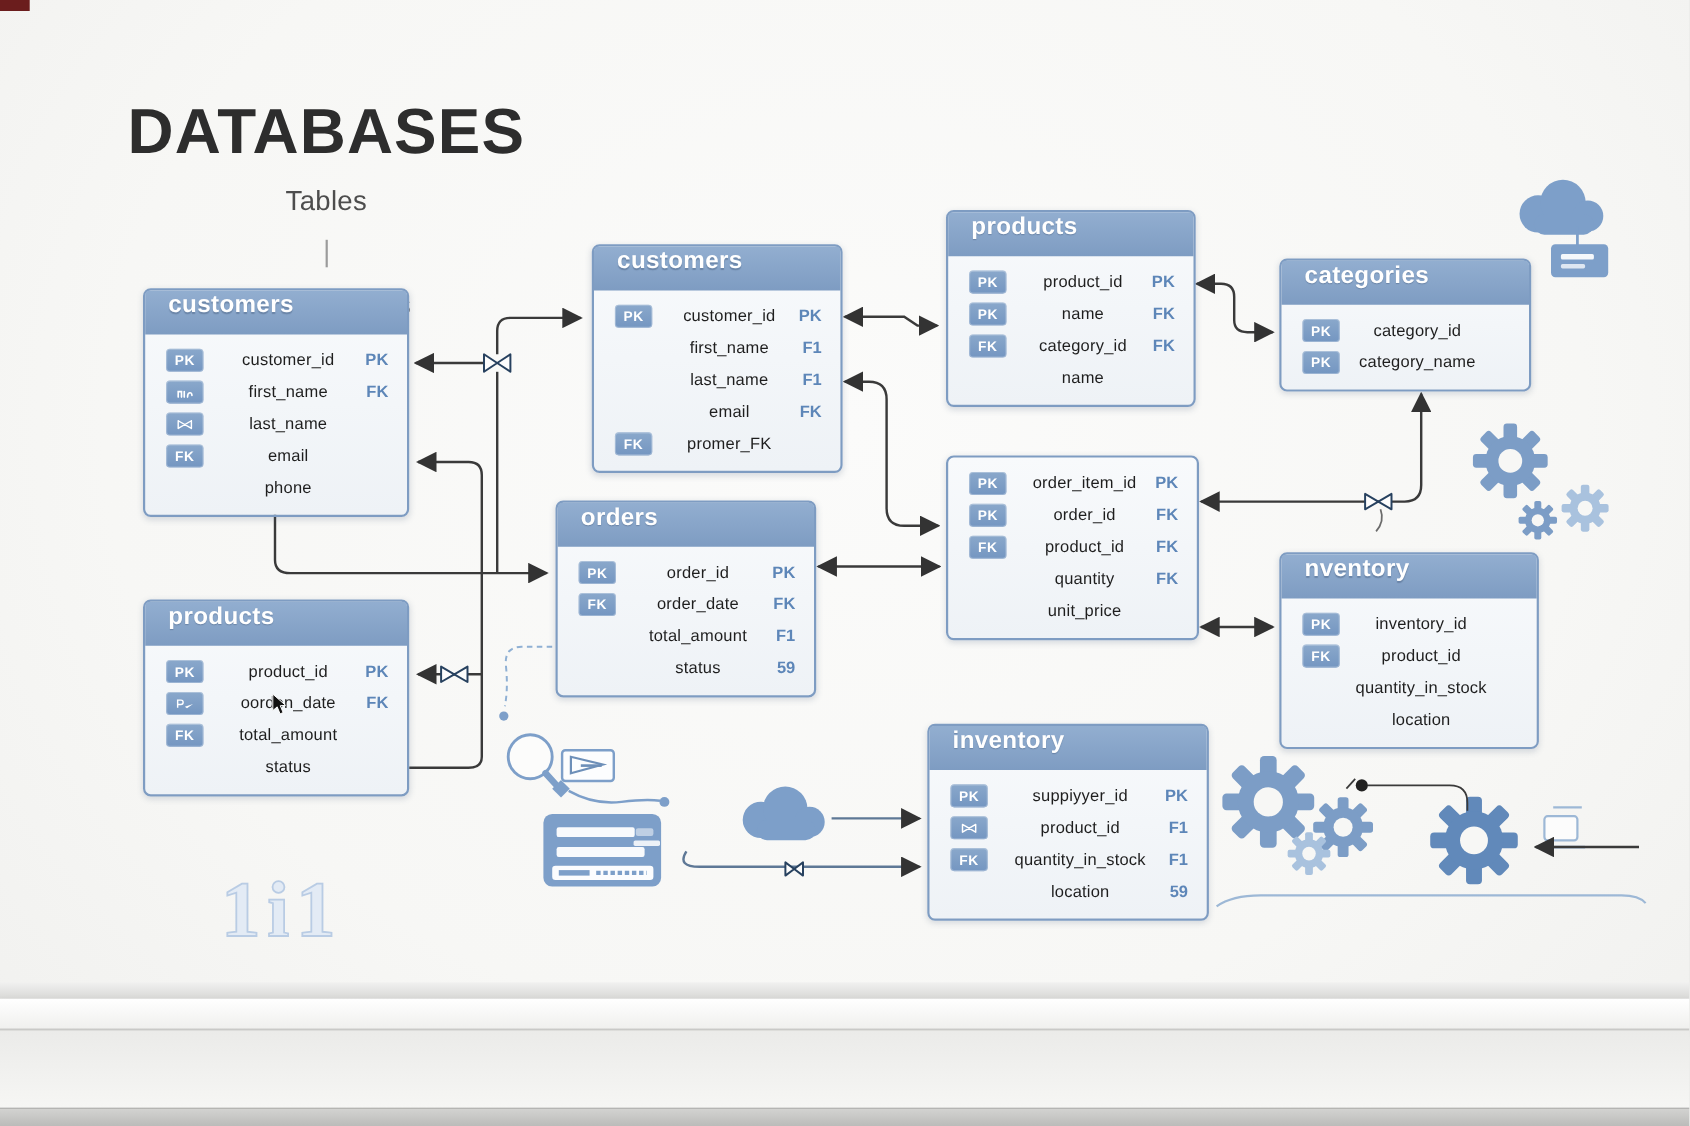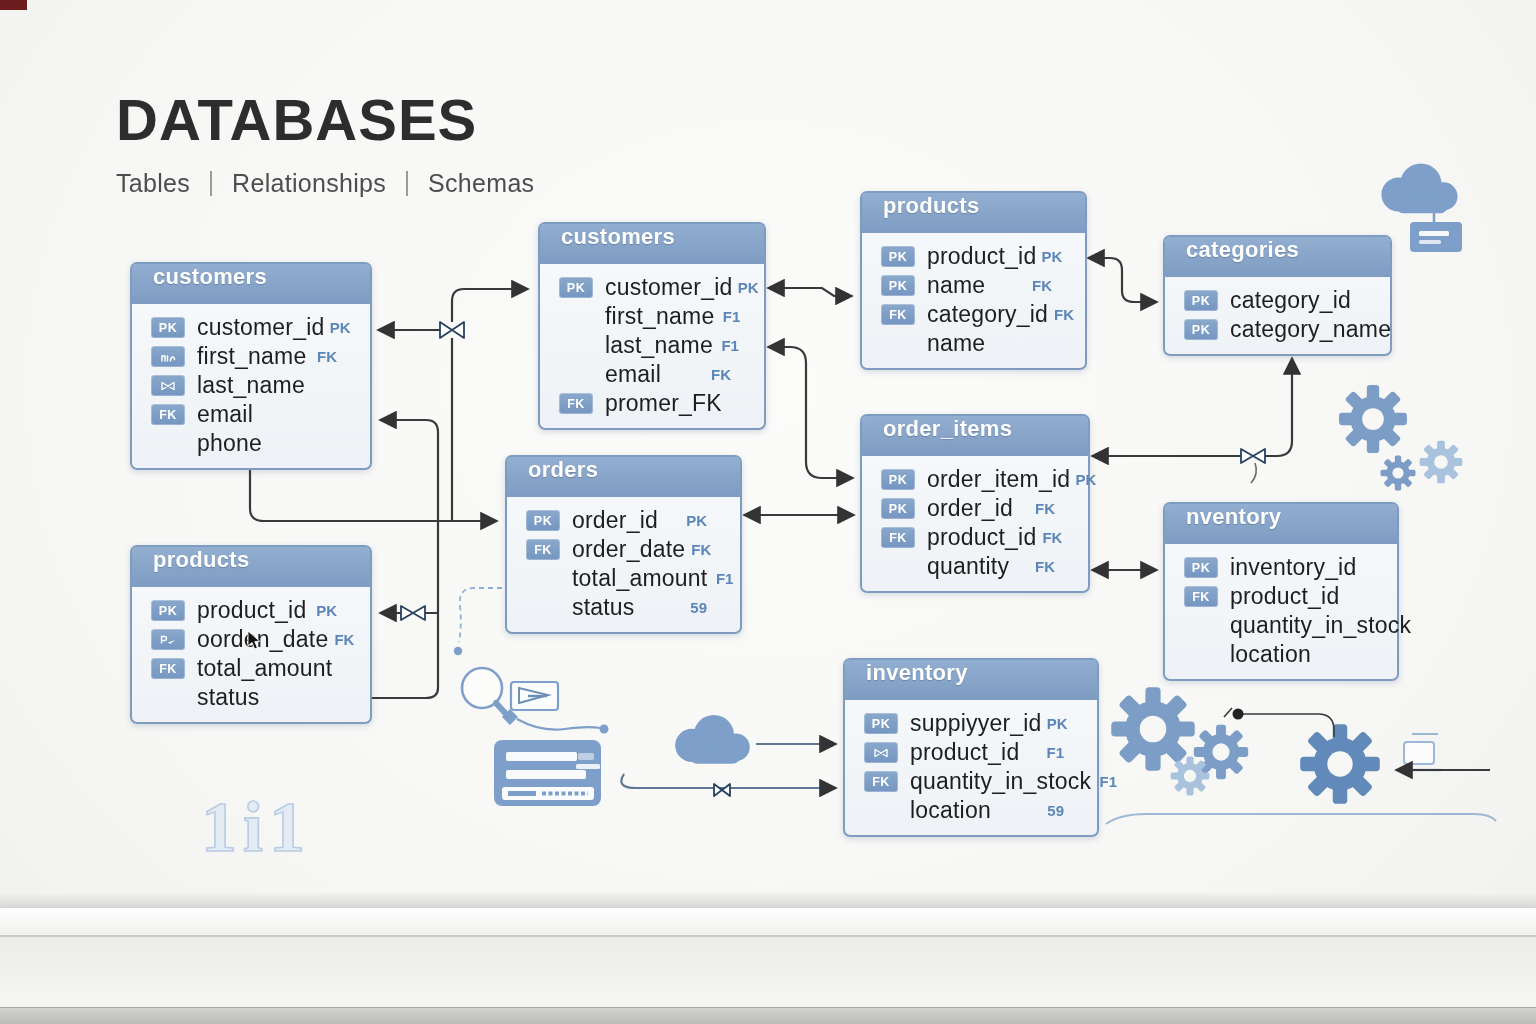--- a/index.html
+++ b/index.html
@@ -3,40 +3,40 @@
 <meta charset="utf-8">
 <style>
   html,body{margin:0;padding:0;background:#e9e9e7;}
   .stage{position:relative;width:1536px;height:1024px;overflow:hidden;
     font-family:"Liberation Sans","DejaVu Sans",sans-serif;
     background:radial-gradient(ellipse at 50% 38%, #fbfbfa 0%, #f7f7f5 62%, #f0f0ee 100%);}
   .corner-mark{position:absolute;left:0;top:0;width:27px;height:10px;background:#6b1d1d;}
   
   .hdr{position:absolute;left:116px;top:90px;}
   .hdr h1{margin:0;font-size:58px;font-weight:bold;color:#2d2d2d;letter-spacing:1px;line-height:1.05;}
-  .subtitle{margin-top:18px;display:flex;align-items:center;gap:20px;font-size:25px;color:#4d4d4d;letter-spacing:.3px;}
+  .subtitle{margin-top:18px;display:flex;align-items:center;gap:20px;font-size:25px;color:#4d4d4d;letter-spacing:.3px;flex-direction:column;}
   .subtitle .divider{width:2px;height:25px;background:#9b9b9b;}
   
   svg.layer{position:absolute;left:0;top:0;pointer-events:none;}
   
   .db-table{position:absolute;border:2px solid #7e9cc2;border-radius:7px;
     background:linear-gradient(#f8fafc,#eef2f6);
     box-shadow:0 2px 6px rgba(70,90,120,.20);}
   .th{height:40px;background:linear-gradient(#92aed0,#7e9cc2);border-radius:4px 4px 0 0;
     display:flex;align-items:flex-start;padding-left:21px;}
   .tt{color:#fff;font-size:22px;font-weight:bold;letter-spacing:.3px;text-shadow:0 1px 1px rgba(40,60,90,.3);}
   .tb{padding:9px 0 10px;}
-  .row{height:29px;display:flex;align-items:center;padding:0 33px 0 19px;}
+  .row{height:29px;display:flex;align-items:center;padding:0 17px 0 19px;}
   .badge{display:inline-flex;align-items:center;justify-content:center;width:34px;height:21px;
     border-radius:3.5px;background:linear-gradient(#8aa8cb,#7496c1);color:#fff;font-weight:bold;
     font-size:12.5px;letter-spacing:.5px;margin-right:12px;flex:0 0 34px;
     box-shadow:inset 0 0 0 1px rgba(255,255,255,.28);}
   .badge.empty{background:transparent;box-shadow:none;}
   .badge svg{width:18px;height:12px;}
-  .fname{flex:1;font-size:23px;color:#1e1e1e;letter-spacing:.2px;}
+  .fname{flex:1;font-size:15px;color:#1e1e1e;letter-spacing:.2px;text-align:center;}
   .fkey{font-size:15px;font-weight:bold;color:#5d86b8;min-width:26px;text-align:right;}
   
   .deco-text{position:absolute;left:201px;top:786px;font-size:72px;font-weight:bold;
     letter-spacing:6px;color:#e3ebf5;-webkit-text-stroke:1.6px #b9cce4;font-family:"Liberation Serif","DejaVu Serif",serif;}
   
   .cursor{position:absolute;left:247px;top:631px;}
   
   .shelf{position:absolute;left:0;width:1536px;}
   .shelf.curl{top:893px;height:15px;background:linear-gradient(180deg,#f1f1f0,#d8d8d6);}
   .shelf.face{top:908px;height:27px;background:linear-gradient(180deg,#ffffff,#f0f0ee);
@@ -341,43 +341,45 @@
           <span class="fkey">F1</span>
         </div>
         <div class="row">
           <span class="badge empty"></span>
           <span class="fname">status</span>
           <span class="fkey">59</span>
         </div>
       </div>
   </div>
   <div class="db-table" style="left:860px;top:414px;width:226px">
-    <div class="th">
-        <span class="tt">order_items</span>
-      </div>
     <div class="tb">
         <div class="row">
           <span class="badge">PK</span>
           <span class="fname">order_item_id</span>
           <span class="fkey">PK</span>
         </div>
         <div class="row">
           <span class="badge">PK</span>
           <span class="fname">order_id</span>
           <span class="fkey">FK</span>
         </div>
         <div class="row">
           <span class="badge">FK</span>
           <span class="fname">product_id</span>
           <span class="fkey">FK</span>
         </div>
         <div class="row">
           <span class="badge empty"></span>
           <span class="fname">quantity</span>
           <span class="fkey">FK</span>
+        </div>
+        <div class="row">
+          <span class="badge empty"></span>
+          <span class="fname">unit_price</span>
+          <span class="fkey"></span>
         </div>
       </div>
   </div>
   <div class="db-table" style="left:130px;top:545px;width:238px">
     <div class="th">
         <span class="tt">products</span>
       </div>
     <div class="tb">
         <div class="row">
           <span class="badge">PK</span>

